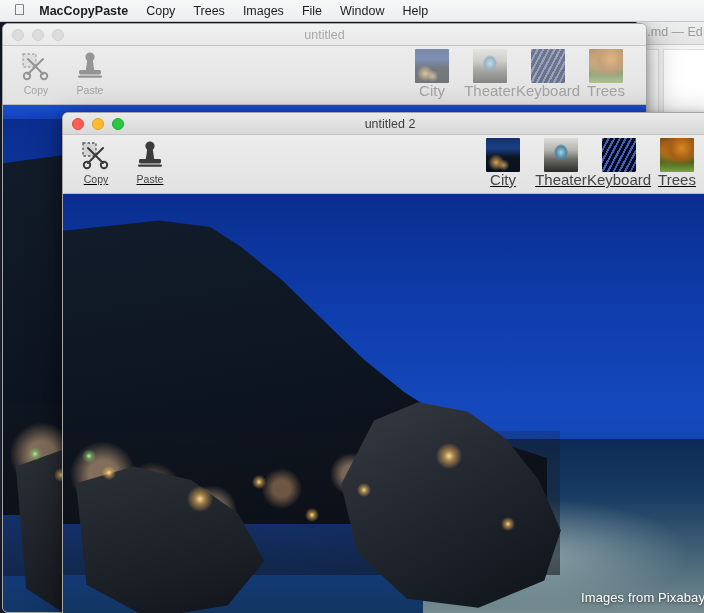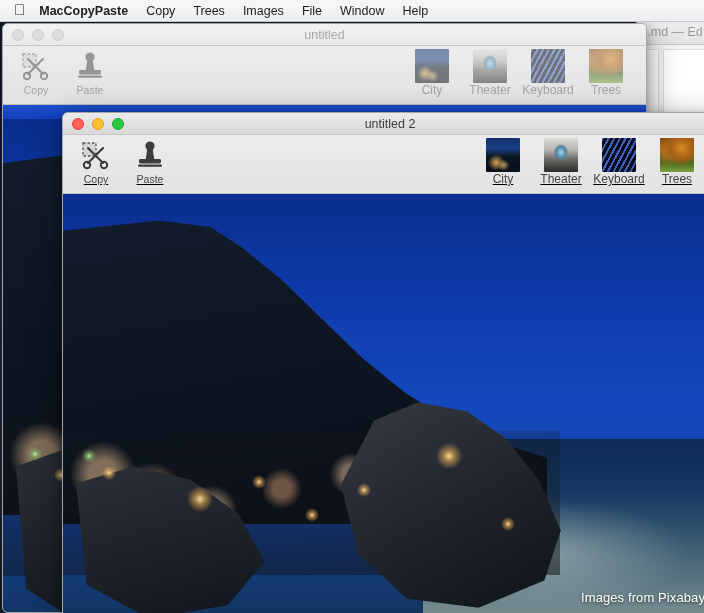--- a/index.html
+++ b/index.html
@@ -116,21 +116,21 @@
   }
   .tb-item.dim .lbl { color: #a4a4a4; }
   .tb-item.dim .glyph { opacity: 0.52; }
 
   .thumb-item { width: 52px; }
   .thumb {
     width: 34px; height: 34px;
     border-radius: 1px;
     background-size: cover;
   }
-  .thumb-item .lbl { font-size: 12px; }
+  .thumb-item .lbl { font-size: 15px; }
 
   
   .th-city {
     background:
       radial-gradient(circle at 30% 72%, rgba(255,190,90,0.85) 0%, rgba(255,170,60,0) 24%),
       radial-gradient(circle at 52% 80%, rgba(255,205,120,0.7) 0%, rgba(255,200,110,0) 18%),
       linear-gradient(#13306e 0%, #1b3f86 30%, #0c1624 55%, #081018 100%);
   }
   .th-theater {
     background:

